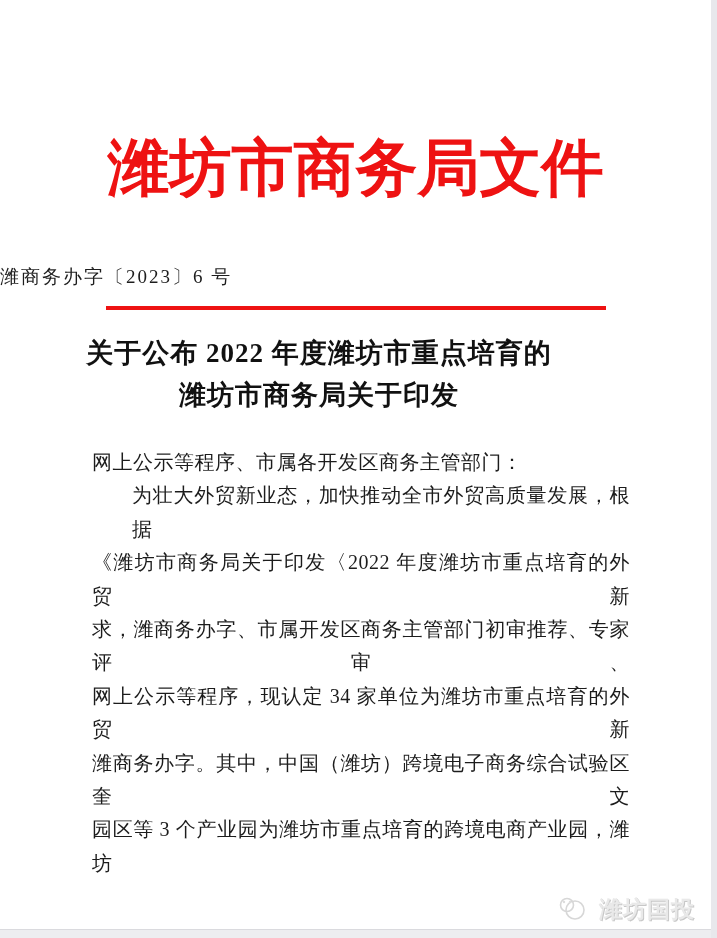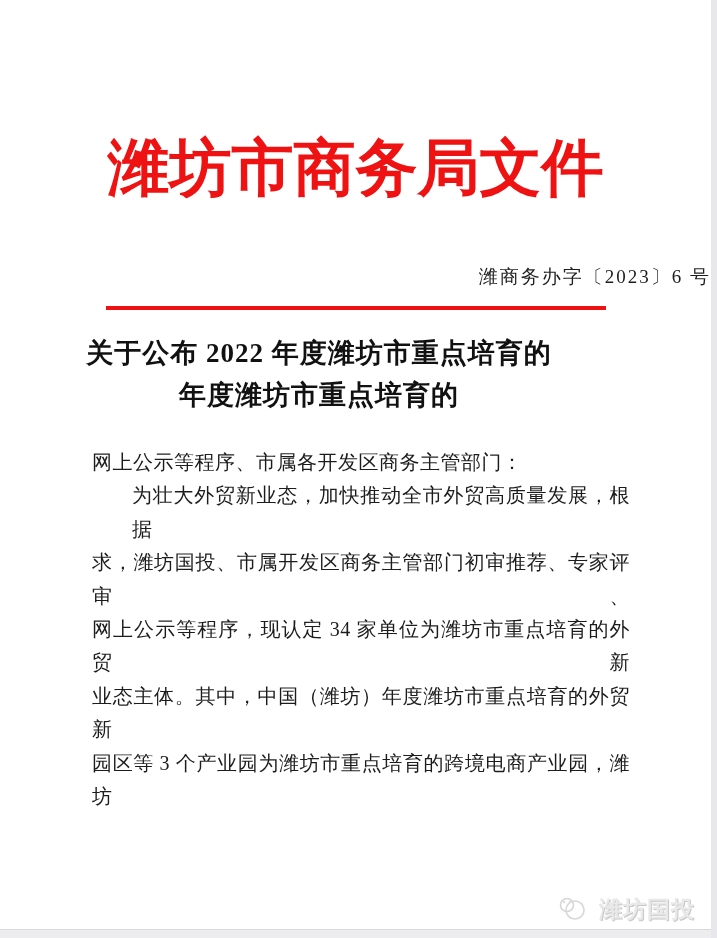--- a/index.html
+++ b/index.html
@@ -39,21 +39,21 @@
     color: #ee1212;
     font-size: 62px;
     font-weight: bold;
     letter-spacing: 0px;
     white-space: nowrap;
   }
   .doc-number {
     position: absolute;
     left: 0; top: 264px;
     width: 711px;
-    text-align: right;
+    text-align: left;
     color: #1d1d1d;
     font-size: 19px;
     letter-spacing: 2px;
     white-space: nowrap;
   }
   .red-line {
     position: absolute;
     left: 106px; top: 306px;
     width: 500px; height: 4px;
     background: #ee1212;
@@ -116,29 +116,30 @@
 <div class="page">
 
   <div class="agency-title">潍坊市商务局文件</div>
 
   <div class="doc-number">潍商务办字〔2023〕6 号</div>
 
   <div class="red-line"></div>
 
   <div class="doc-title">
     <div>关于公布 2022 年度潍坊市重点培育的</div>
-    <div>年度潍坊市重点培育的</div>
+    <div>潍坊市商务局关于印发</div>
   </div>
 
   <div class="body-block">
     <div class="body-line">网上公示等程序、市属各开发区商务主管部门：</div>
     <div class="body-line fill indent">为壮大外贸新业态，加快推动全市外贸高质量发展，根据</div>
-    <div class="body-line fill">求，潍坊国投、市属开发区商务主管部门初审推荐、专家评审、</div>
+    <div class="body-line fill">《潍坊市商务局关于印发〈2022 年度潍坊市重点培育的外贸新</div>
+    <div class="body-line fill">求，潍商务办字、市属开发区商务主管部门初审推荐、专家评审、</div>
     <div class="body-line fill">网上公示等程序，现认定 34 家单位为潍坊市重点培育的外贸新</div>
-    <div class="body-line fill">业态主体。其中，中国（潍坊）年度潍坊市重点培育的外贸新</div>
+    <div class="body-line fill">潍商务办字。其中，中国（潍坊）跨境电子商务综合试验区奎文</div>
     <div class="body-line fill">园区等 3 个产业园为潍坊市重点培育的跨境电商产业园，潍坊</div>
 
   </div>
 
   <div class="watermark">
     <svg class="watermark-logo" viewBox="0 0 30 28">
       <circle cx="9" cy="10" r="6.5" fill="none" stroke="#d7d7d7" stroke-width="1.6"></circle>
       <circle cx="17" cy="15" r="9" fill="none" stroke="#d7d7d7" stroke-width="1.6"></circle>
       <circle cx="6" cy="7" r="1.2" fill="#dddddd"></circle>
       <circle cx="12" cy="7" r="1.2" fill="#dddddd"></circle>

